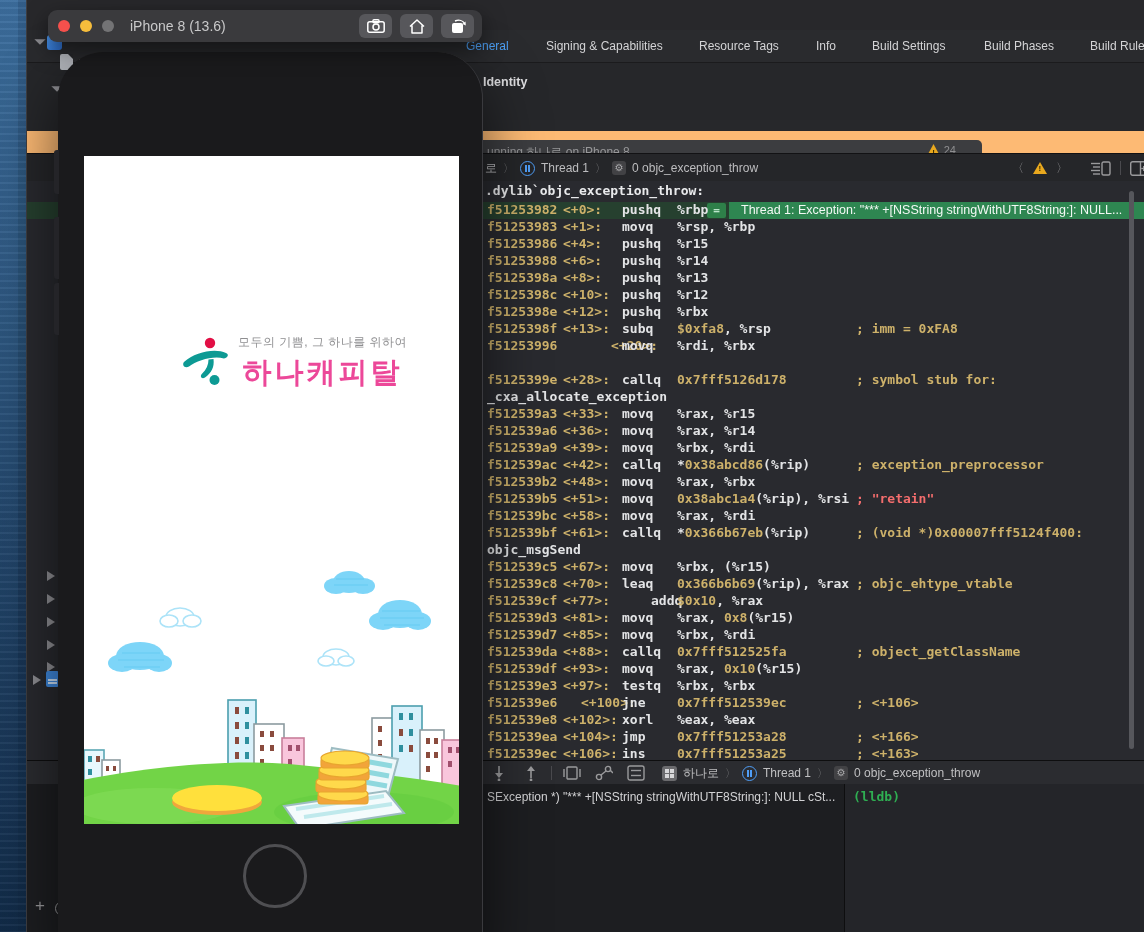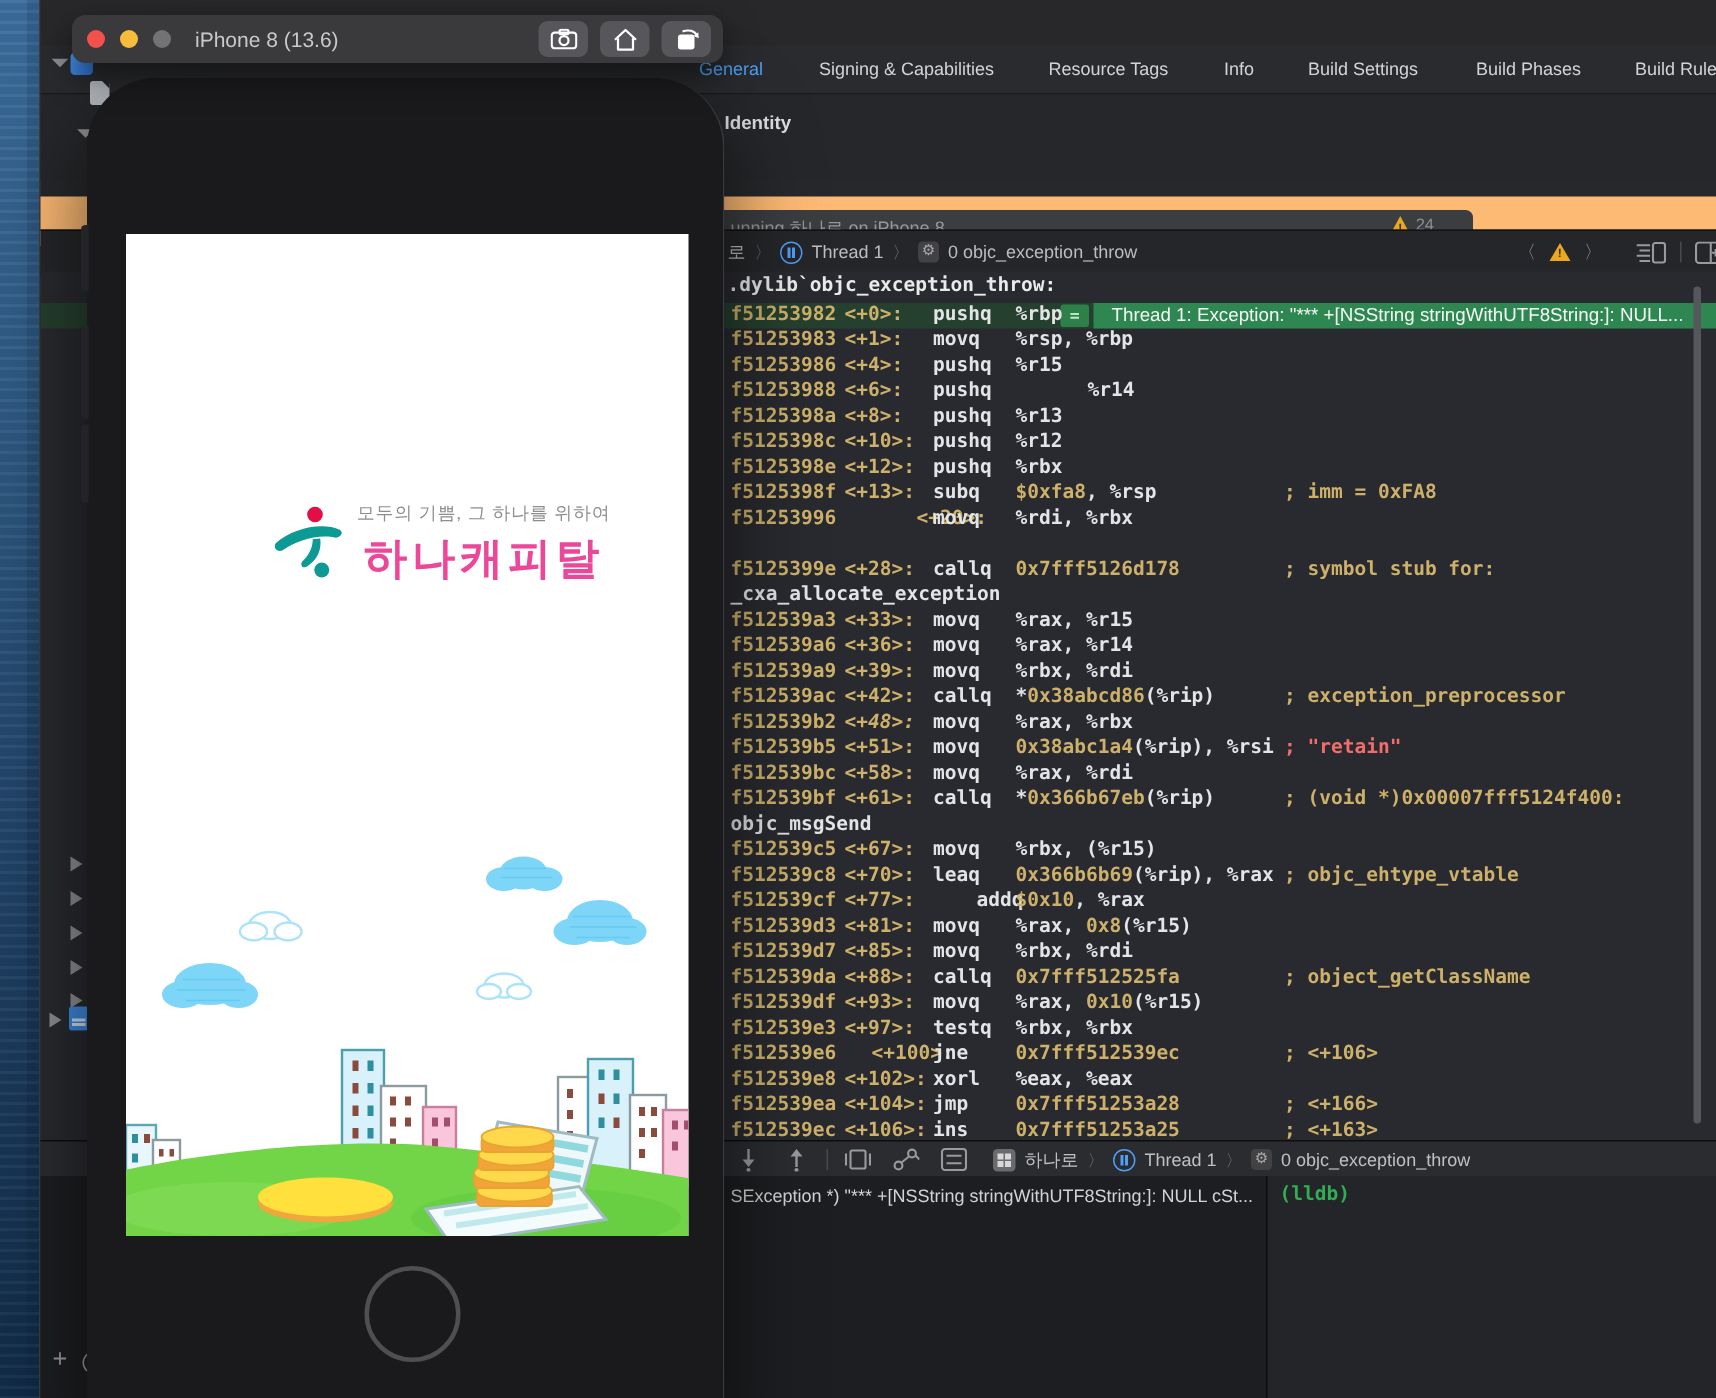--- a/index.html
+++ b/index.html
@@ -169,33 +169,33 @@
     <div id="exc-tint"></div>
     <div id="exc-badge">=</div>
     <div id="exc-bar">
       <span>Thread 1: Exception: "*** +[NSString stringWithUTF8String:]: NULL...</span>
     </div>
     <div id="disasm-header">.dylib`objc_exception_throw:</div>
     <div id="disasm-lines">
         <div class="dline" style="top: 21px;"><span class="addr" style="left: 0px;">f51253982</span><span class="off" style="left: 76px;">&lt;+0&gt;:</span><span class="mnem" style="left: 135px;">pushq</span><span class="ops" style="left: 190px;"><span style="position: static;">%rbp</span></span></div>
         <div class="dline" style="top: 38px;"><span class="addr" style="left: 0px;">f51253983</span><span class="off" style="left: 76px;">&lt;+1&gt;:</span><span class="mnem" style="left: 135px;">movq</span><span class="ops" style="left: 190px;"><span style="position: static;">%rsp, %rbp</span></span></div>
         <div class="dline" style="top: 55px;"><span class="addr" style="left: 0px;">f51253986</span><span class="off" style="left: 76px;">&lt;+4&gt;:</span><span class="mnem" style="left: 135px;">pushq</span><span class="ops" style="left: 190px;"><span style="position: static;">%r15</span></span></div>
-        <div class="dline" style="top: 72px;"><span class="addr" style="left: 0px;">f51253988</span><span class="off" style="left: 76px;">&lt;+6&gt;:</span><span class="mnem" style="left: 135px;">pushq</span><span class="ops" style="left: 190px; margin-left: 48px;"><span style="position: static;">%r14</span></span></div>
+        <div class="dline" style="top: 72px;"><span class="addr" style="left: 0px;">f51253988</span><span class="off" style="left: 76px;">&lt;+6&gt;:</span><span class="mnem" style="left: 135px;">pushq</span><span class="ops" style="left: 190px;"><span style="position: static;">%r14</span></span></div>
         <div class="dline" style="top: 89px;"><span class="addr" style="left: 0px;">f5125398a</span><span class="off" style="left: 76px;">&lt;+8&gt;:</span><span class="mnem" style="left: 135px;">pushq</span><span class="ops" style="left: 190px;"><span style="position: static;">%r13</span></span></div>
         <div class="dline" style="top: 106px;"><span class="addr" style="left: 0px;">f5125398c</span><span class="off" style="left: 76px;">&lt;+10&gt;:</span><span class="mnem" style="left: 135px;">pushq</span><span class="ops" style="left: 190px;"><span style="position: static;">%r12</span></span></div>
         <div class="dline" style="top: 123px;"><span class="addr" style="left: 0px;">f5125398e</span><span class="off" style="left: 76px;">&lt;+12&gt;:</span><span class="mnem" style="left: 135px;">pushq</span><span class="ops" style="left: 190px;"><span style="position: static;">%rbx</span></span></div>
         <div class="dline" style="top: 140px;"><span class="addr" style="left: 0px;">f5125398f</span><span class="off" style="left: 76px;">&lt;+13&gt;:</span><span class="mnem" style="left: 135px;">subq</span><span class="ops" style="left: 190px;"><span class="num" style="position: static;">$0xfa8</span><span style="position: static;">, %rsp</span></span><span class="com" style="left: 369px;">; imm = 0xFA8</span></div>
         <div class="dline" style="top: 157px;"><span class="addr" style="left: 0px;">f51253996</span><span class="off" style="left: 76px; margin-left: 48px;">&lt;+20&gt;:</span><span class="mnem" style="left: 135px;">movq</span><span class="ops" style="left: 190px;"><span style="position: static;">%rdi, %rbx</span></span></div>
         <div class="dline" style="top: 191px;"><span class="addr" style="left: 0px;">f5125399e</span><span class="off" style="left: 76px;">&lt;+28&gt;:</span><span class="mnem" style="left: 135px;">callq</span><span class="ops" style="left: 190px;"><span class="num" style="position: static;">0x7fff5126d178</span></span><span class="com" style="left: 369px;">; symbol stub for:</span></div>
         <div class="dline" style="top: 208px;"><span class="wrapline" style="left: 0px;">_cxa_allocate_exception</span></div>
         <div class="dline" style="top: 225px;"><span class="addr" style="left: 0px;">f512539a3</span><span class="off" style="left: 76px;">&lt;+33&gt;:</span><span class="mnem" style="left: 135px;">movq</span><span class="ops" style="left: 190px;"><span style="position: static;">%rax, %r15</span></span></div>
         <div class="dline" style="top: 242px;"><span class="addr" style="left: 0px;">f512539a6</span><span class="off" style="left: 76px;">&lt;+36&gt;:</span><span class="mnem" style="left: 135px;">movq</span><span class="ops" style="left: 190px;"><span style="position: static;">%rax, %r14</span></span></div>
         <div class="dline" style="top: 259px;"><span class="addr" style="left: 0px;">f512539a9</span><span class="off" style="left: 76px;">&lt;+39&gt;:</span><span class="mnem" style="left: 135px;">movq</span><span class="ops" style="left: 190px;"><span style="position: static;">%rbx, %rdi</span></span></div>
         <div class="dline" style="top: 276px;"><span class="addr" style="left: 0px;">f512539ac</span><span class="off" style="left: 76px;">&lt;+42&gt;:</span><span class="mnem" style="left: 135px;">callq</span><span class="ops" style="left: 190px;"><span style="position: static;">*</span><span class="num" style="position: static;">0x38abcd86</span><span style="position: static;">(%rip)</span></span><span class="com" style="left: 369px;">; exception_preprocessor</span></div>
-        <div class="dline" style="top: 293px;"><span class="addr" style="left: 0px;">f512539b2</span><span class="off" style="left: 76px; font-style: italic;">&lt;+48&gt;:</span><span class="mnem" style="left: 135px;">movq</span><span class="ops" style="left: 190px;"><span style="position: static;">%rax, %rbx</span></span></div>
+        <div class="dline" style="top: 293px;"><span class="addr" style="left: 0px;">f512539b2</span><span class="off" style="left: 76px;">&lt;+48&gt;:</span><span class="mnem" style="left: 135px;">movq</span><span class="ops" style="left: 190px;"><span style="position: static;">%rax, %rbx</span></span></div>
         <div class="dline" style="top: 310px;"><span class="addr" style="left: 0px;">f512539b5</span><span class="off" style="left: 76px;">&lt;+51&gt;:</span><span class="mnem" style="left: 135px;">movq</span><span class="ops" style="left: 190px;"><span class="num" style="position: static;">0x38abc1a4</span><span style="position: static;">(%rip), %rsi</span></span><span class="com red" style="left: 369px;">; "retain"</span></div>
         <div class="dline" style="top: 327px;"><span class="addr" style="left: 0px;">f512539bc</span><span class="off" style="left: 76px;">&lt;+58&gt;:</span><span class="mnem" style="left: 135px;">movq</span><span class="ops" style="left: 190px;"><span style="position: static;">%rax, %rdi</span></span></div>
         <div class="dline" style="top: 344px;"><span class="addr" style="left: 0px;">f512539bf</span><span class="off" style="left: 76px;">&lt;+61&gt;:</span><span class="mnem" style="left: 135px;">callq</span><span class="ops" style="left: 190px;"><span style="position: static;">*</span><span class="num" style="position: static;">0x366b67eb</span><span style="position: static;">(%rip)</span></span><span class="com" style="left: 369px;">; (void *)0x00007fff5124f400:</span></div>
         <div class="dline" style="top: 361px;"><span class="wrapline" style="left: 0px;">objc_msgSend</span></div>
         <div class="dline" style="top: 378px;"><span class="addr" style="left: 0px;">f512539c5</span><span class="off" style="left: 76px;">&lt;+67&gt;:</span><span class="mnem" style="left: 135px;">movq</span><span class="ops" style="left: 190px;"><span style="position: static;">%rbx, (%r15)</span></span></div>
         <div class="dline" style="top: 395px;"><span class="addr" style="left: 0px;">f512539c8</span><span class="off" style="left: 76px;">&lt;+70&gt;:</span><span class="mnem" style="left: 135px;">leaq</span><span class="ops" style="left: 190px;"><span class="num" style="position: static;">0x366b6b69</span><span style="position: static;">(%rip), %rax</span></span><span class="com" style="left: 369px;">; objc_ehtype_vtable</span></div>
         <div class="dline" style="top: 412px;"><span class="addr" style="left: 0px;">f512539cf</span><span class="off" style="left: 76px;">&lt;+77&gt;:</span><span class="mnem" style="left: 122px; margin-left: 42px;">addq</span><span class="ops" style="left: 190px;"><span class="num" style="position: static;">$0x10</span><span style="position: static;">, %rax</span></span></div>
         <div class="dline" style="top: 429px;"><span class="addr" style="left: 0px;">f512539d3</span><span class="off" style="left: 76px;">&lt;+81&gt;:</span><span class="mnem" style="left: 135px;">movq</span><span class="ops" style="left: 190px;"><span style="position: static;">%rax, </span><span class="num" style="position: static;">0x8</span><span style="position: static;">(%r15)</span></span></div>
         <div class="dline" style="top: 446px;"><span class="addr" style="left: 0px;">f512539d7</span><span class="off" style="left: 76px;">&lt;+85&gt;:</span><span class="mnem" style="left: 135px;">movq</span><span class="ops" style="left: 190px;"><span style="position: static;">%rbx, %rdi</span></span></div>
         <div class="dline" style="top: 463px;"><span class="addr" style="left: 0px;">f512539da</span><span class="off" style="left: 76px;">&lt;+88&gt;:</span><span class="mnem" style="left: 135px;">callq</span><span class="ops" style="left: 190px;"><span class="num" style="position: static;">0x7fff512525fa</span></span><span class="com" style="left: 369px;">; object_getClassName</span></div>

